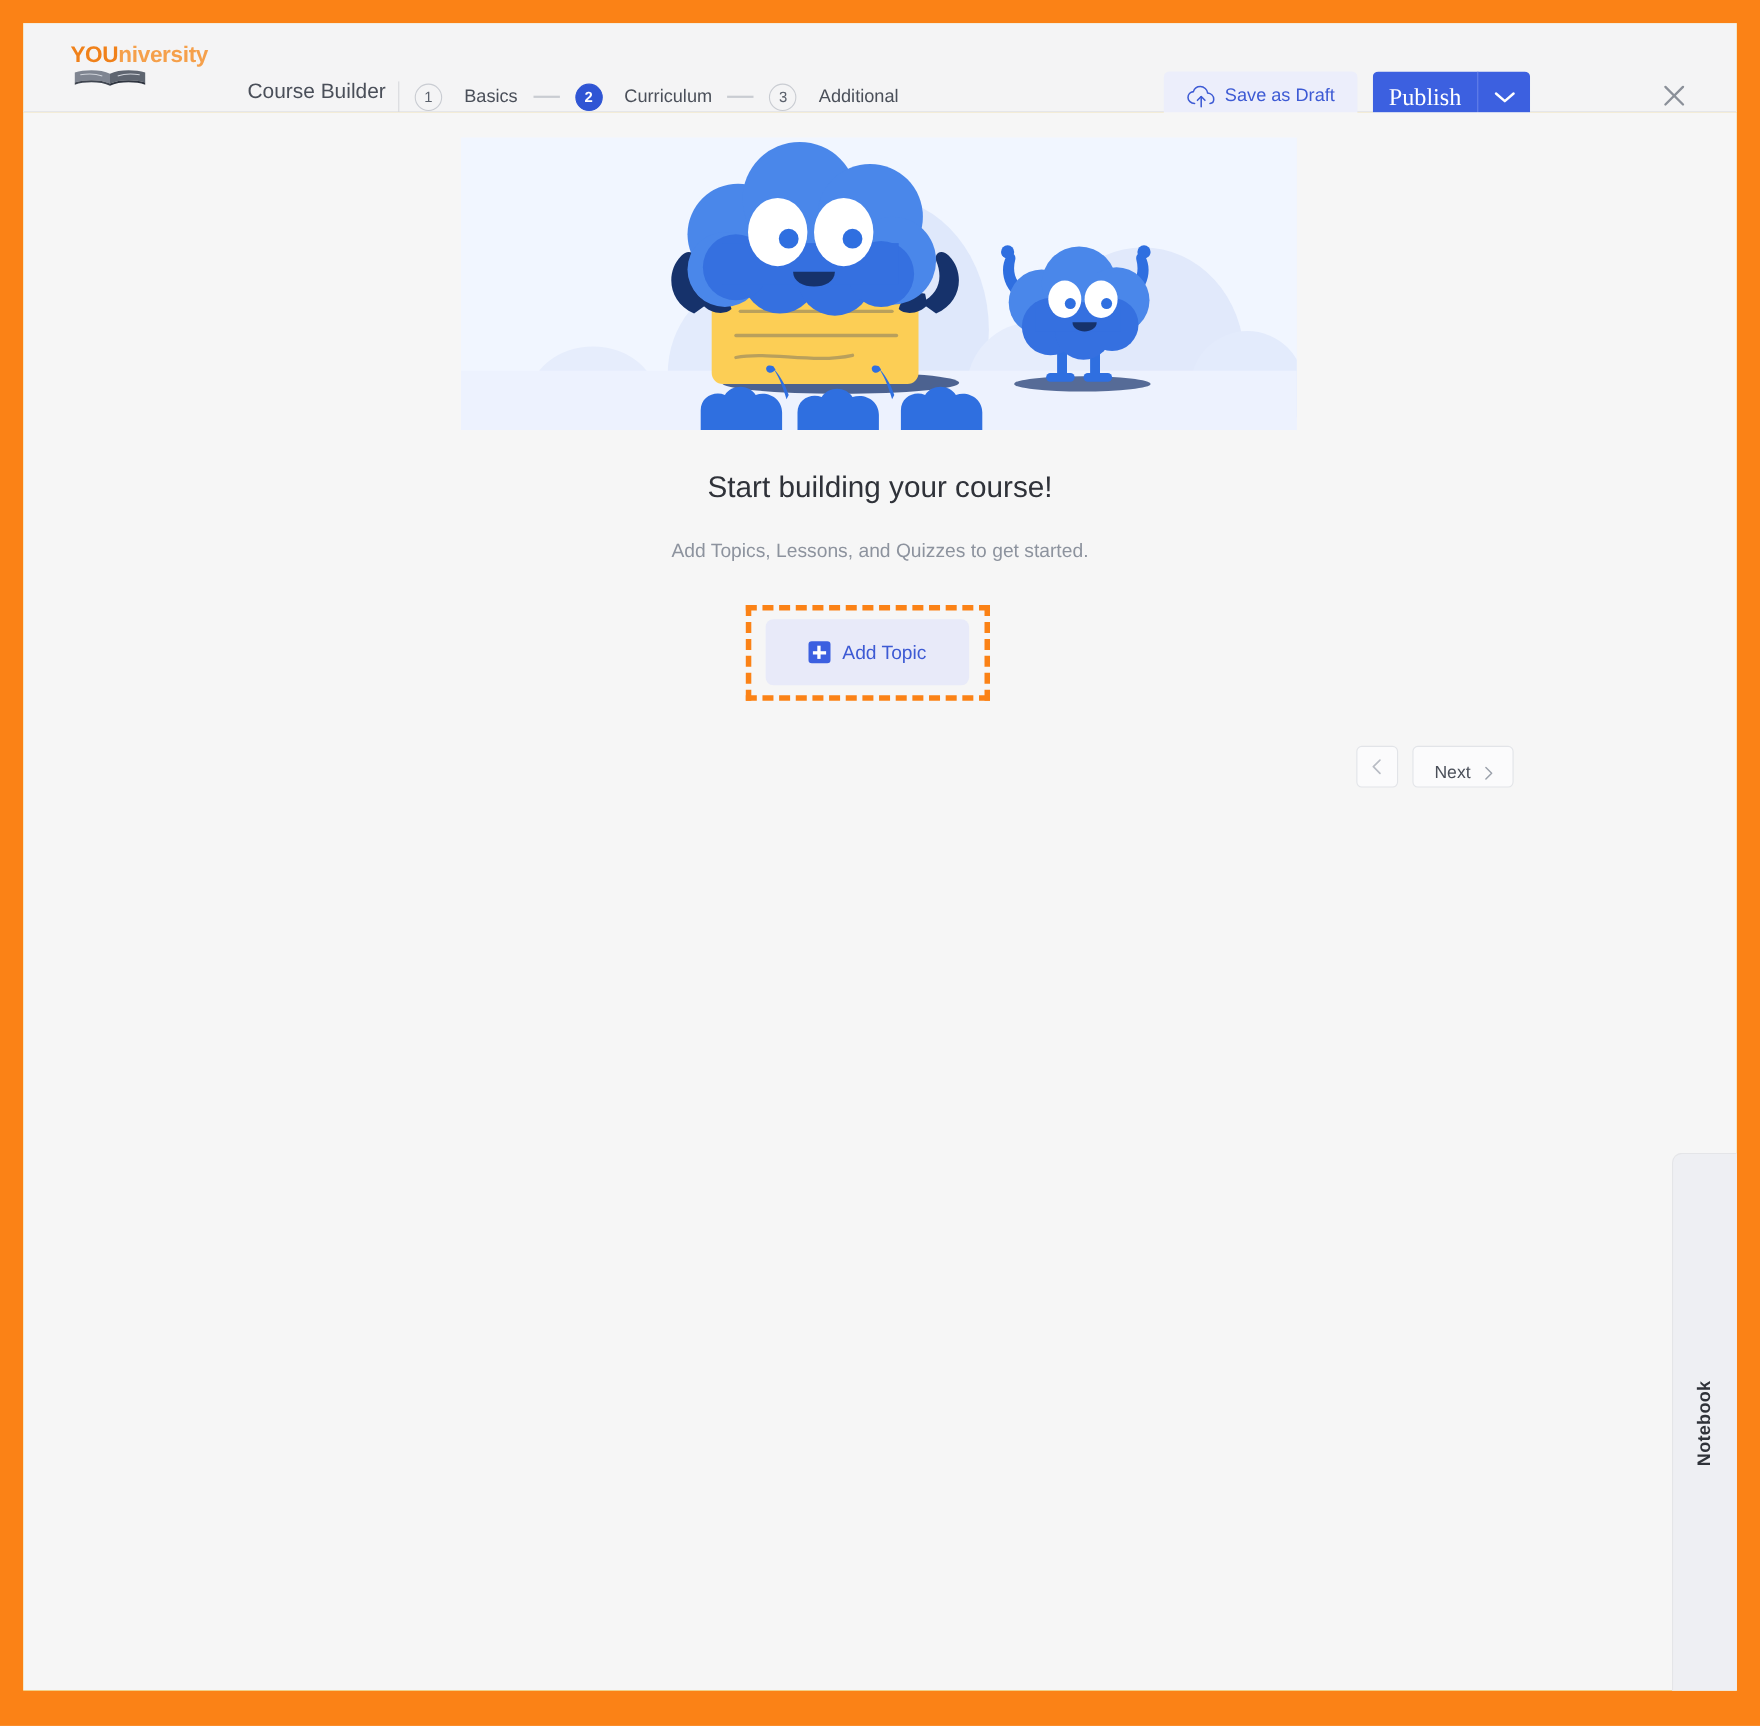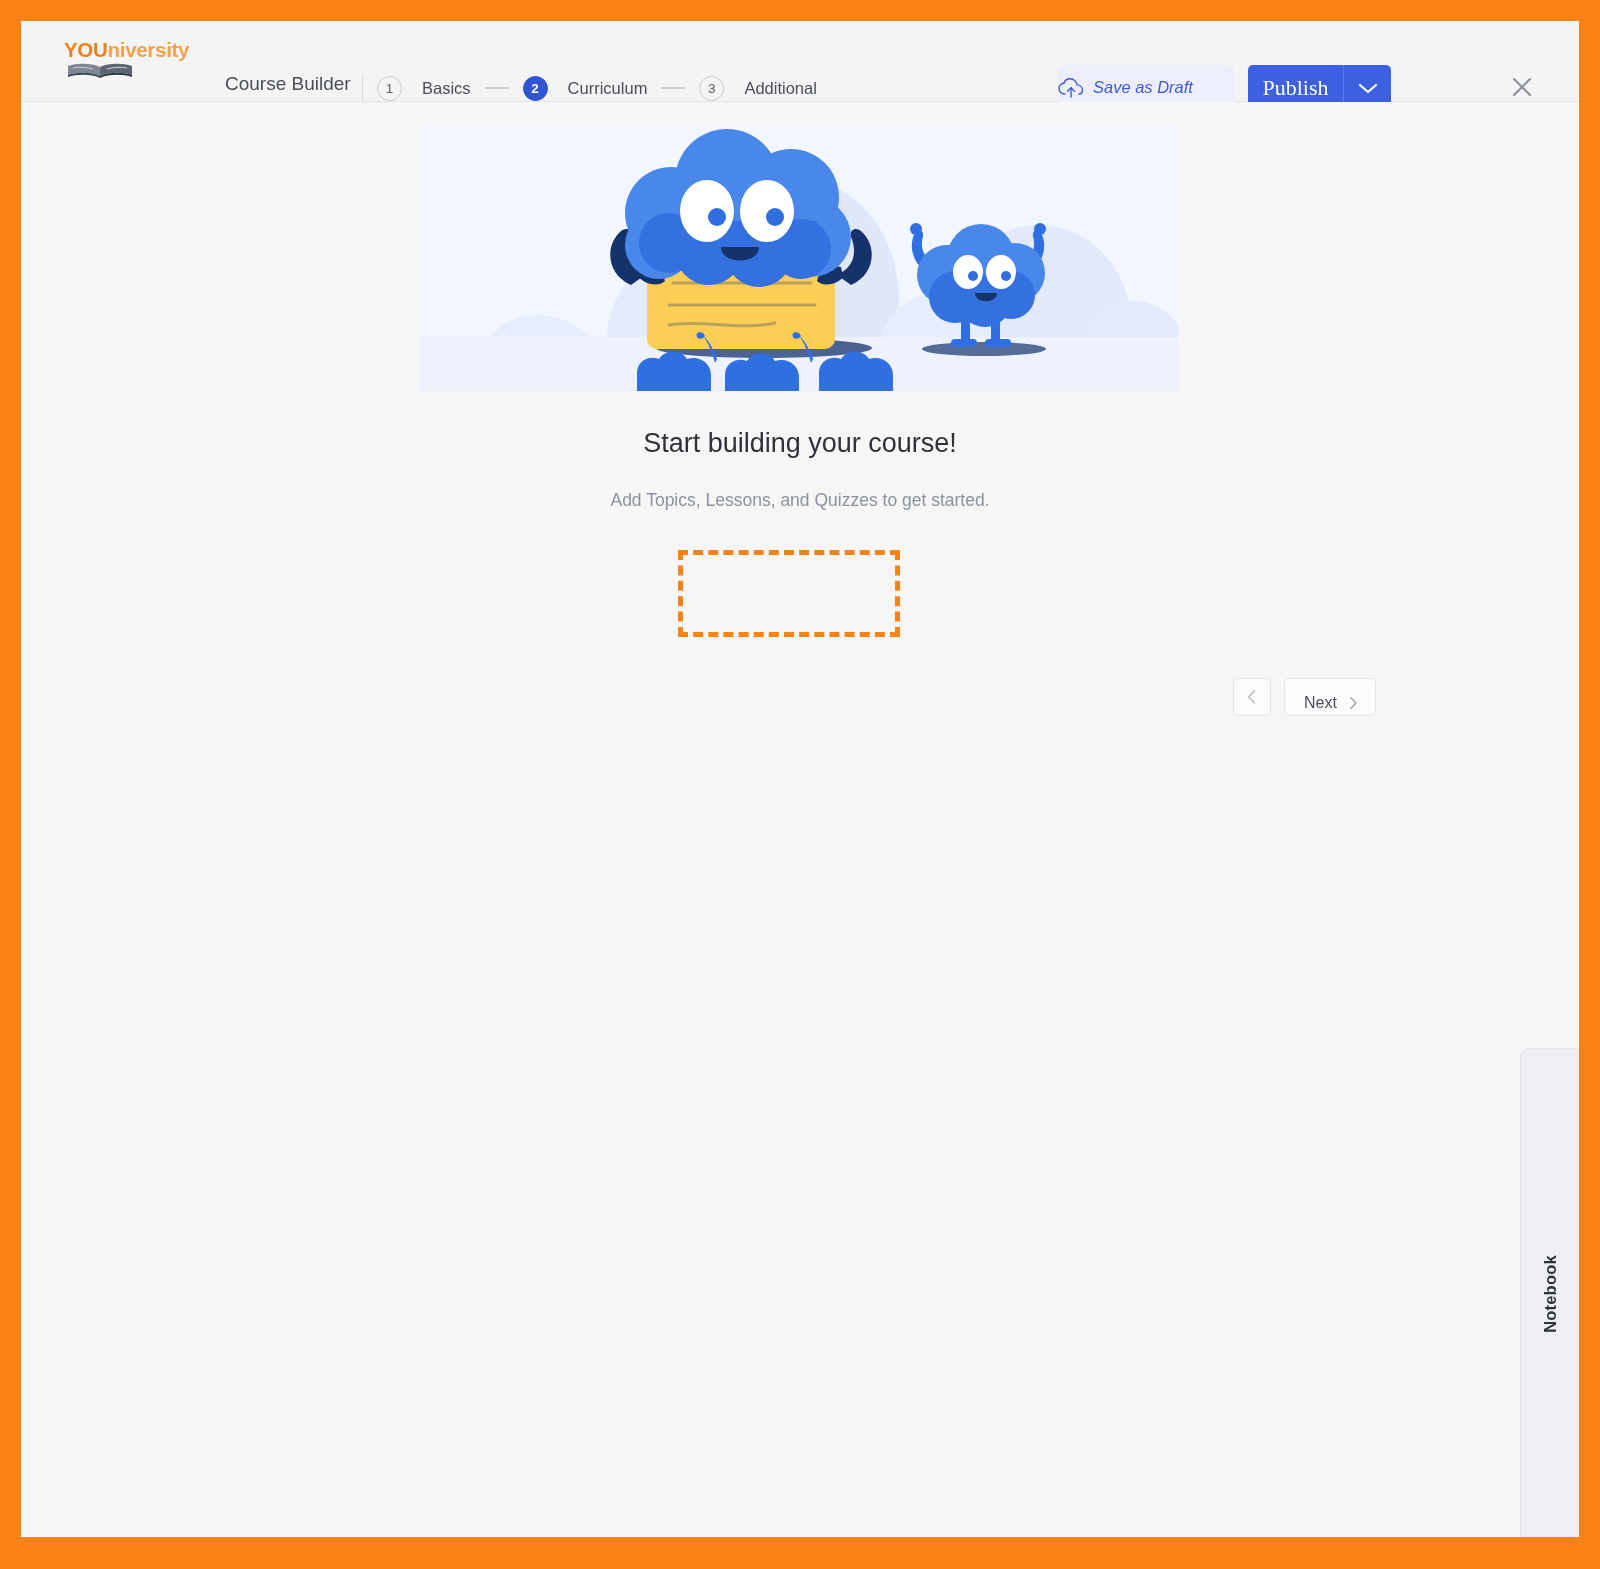--- a/index.html
+++ b/index.html
@@ -134,25 +134,24 @@
     position: absolute;
     left: 1037px;
     top: 44px;
     width: 176px;
     height: 45px;
     background: #eceefb;
     border: none;
     border-radius: 5px;
     display: flex;
     align-items: center;
-    justify-content: flex-start;
+    justify-content: center;
     cursor: pointer;
     gap: 9px;
     padding: 0;
-    font-style: italic;
   }
   #save-draft-label {
     font-size: 16.5px;
     color: #3d5ad4;
     white-space: nowrap;
   }
   #publish-group {
     position: absolute;
     left: 1227px;
     top: 44px;
@@ -519,20 +518,24 @@
           <path d="M392 238 C388 224 384 216 380 210 C384 214 390 222 394 234 Z"></path>
           <path d="M380 208 C376 206 372 208 374 212 C376 215 380 214 382 211 Z"></path>
         </g>
       </svg>
     </div>
 
     <div id="empty-subtitle">Add Topics, Lessons, and Quizzes to get started.</div>
     <div id="empty-title">Start building your course!</div>
 
     <div id="add-topic-highlight"></div>
+    <button id="add-topic-button">
+      <span class="plus-icon-box"></span>
+      <span id="add-topic-label">Add Topic</span>
+    </button>
 
     <div id="pagination">
       <button id="prev-button">
         <svg width="16" height="16" viewBox="0 0 16 16">
           <path d="M10.5 2 L4.5 8 L10.5 14" fill="none" stroke="#b8bcc4" stroke-width="1.5" stroke-linecap="round" stroke-linejoin="round"></path>
         </svg>
       </button>
       <button id="next-button">
         <span id="next-label">Next</span>
         <svg width="14" height="14" viewBox="0 0 16 16">

